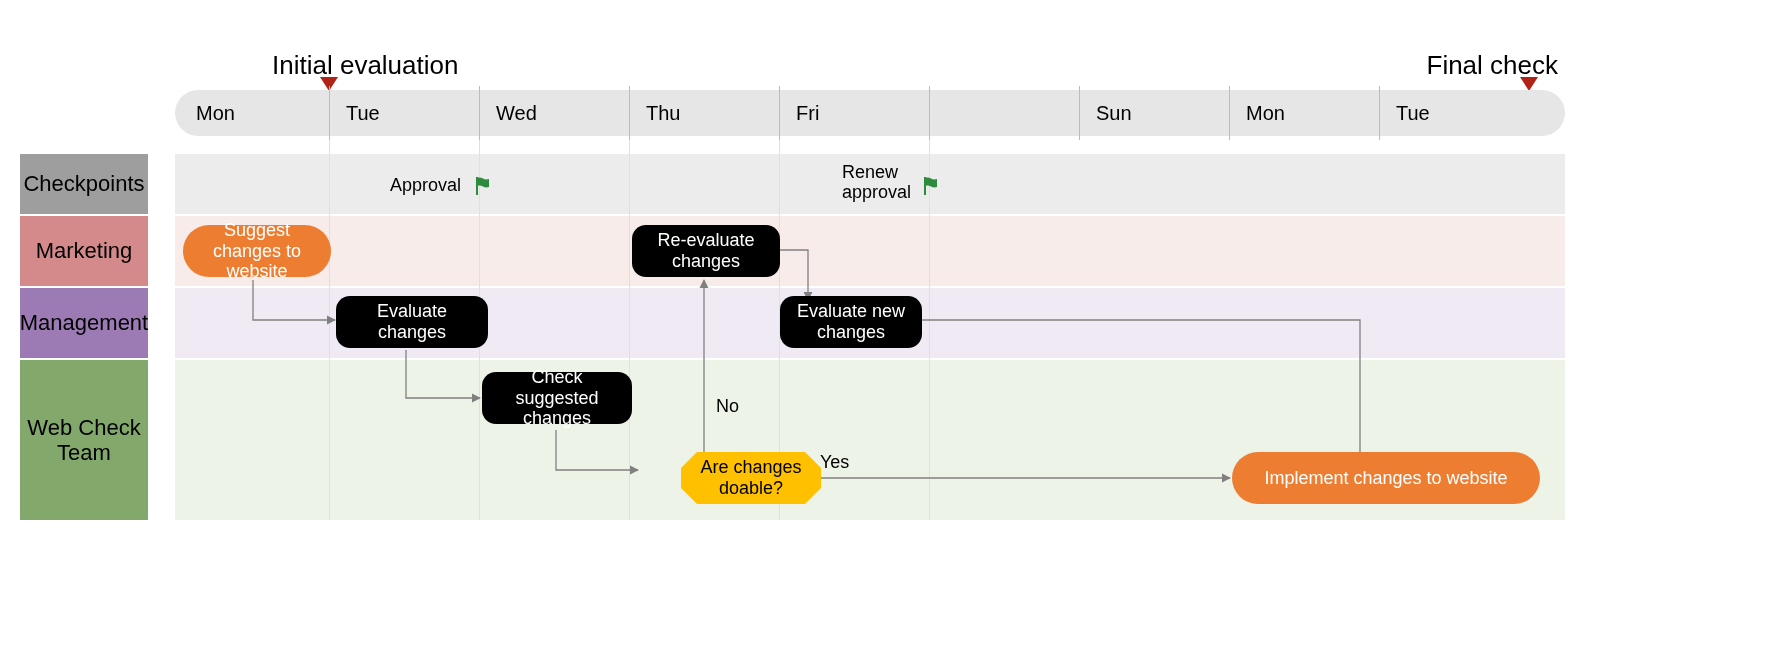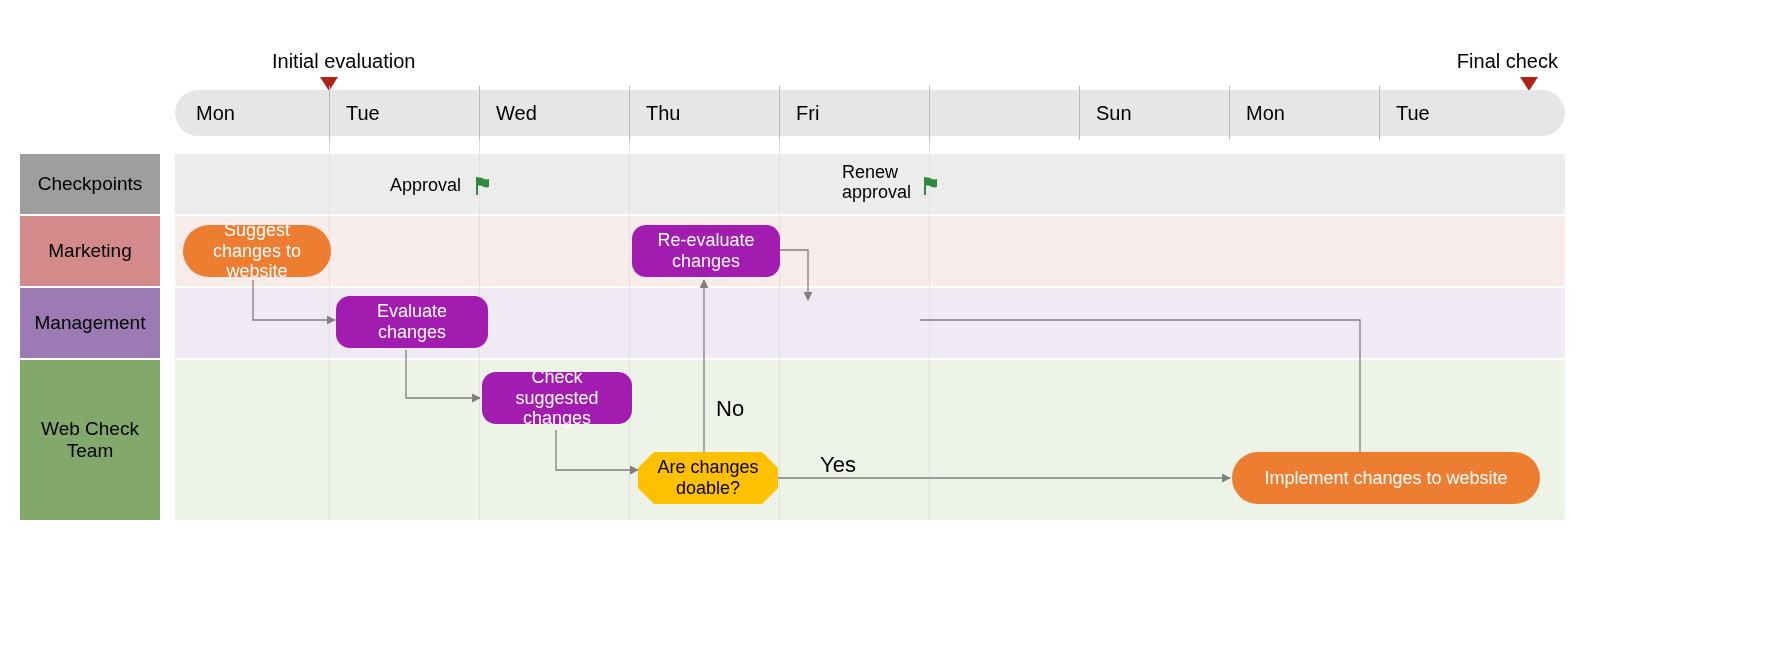--- a/index.html
+++ b/index.html
@@ -19,43 +19,43 @@
   }
   .day-label{
     position:absolute;top:var(--header-top);height:46px;line-height:46px;
     font-size:20px;padding-left:16px;color:#000;
   }
   .day-sep{
     position:absolute;top:calc(var(--header-top) - 4px);width:1px;height:54px;
     background:#bcbcbc;
   }
   
-  .milestone-label{position:absolute;top:30px;font-size:20px;white-space:nowrap;}
+  .milestone-label{position:absolute;top:30px;font-size:26px;white-space:nowrap;}
   .milestone-marker{position:absolute;top:57px;}
   .milestone-marker svg{display:block;}
   
   .lane-title{
-    position:absolute;left:0;width:140px;display:flex;align-items:center;justify-content:center;
-    text-align:center;font-size:19px;line-height:1.15;
+    position:absolute;left:0;width:128px;display:flex;align-items:center;justify-content:center;
+    text-align:center;font-size:22px;line-height:1.15;
   }
   .lane-body{
     position:absolute;left:var(--col0);width:calc(var(--colw)*9 + 40px);
   }
   
   .node{
     position:absolute;border-radius:14px;display:flex;align-items:center;justify-content:center;
     text-align:center;color:#fff;font-size:18px;line-height:1.15;padding:4px 8px;box-sizing:border-box;
   }
   .node-start{background:#ed7d31;border-radius:999px;}
-  .node-proc{background:#a21caf;}
-  .node-dec{background:#ffc000;color:#000;clip-path:polygon(16px 0,calc(100% - 16px) 0,100% 16px,100% calc(100% - 16px),calc(100% - 16px) 100%,16px 100%,0 calc(100% - 16px),0 16px);border-radius:0;}
+  .node-proc{background:#000000;}
+  .node-dec{background:#ffc000;color:#000;clip-path:polygon(16px 0,calc(100% - 16px) 0,100% 16px,100% calc(100% - 16px),calc(100% - 16px) 100%,16px 100%,0 calc(100% - 16px),0 16px);border-radius:0;margin-left:43px;}
   .node-end{background:#ed7d31;border-radius:999px;}
   .flag-label{position:absolute;font-size:18px;text-align:left;line-height:1.1;}
   .flag-icon{position:absolute;}
-  .edge-label{position:absolute;font-size:22px;text-align:center;}
+  .edge-label{position:absolute;font-size:18px;text-align:center;}
   svg.net{position:absolute;left:0;top:0;overflow:visible;pointer-events:none;}
   .gridline{position:absolute;width:1px;background:#e0e0e0;}
 </style>
 </head>
 <body>
 
 <div class="stage">
 
   <div class="milestone-label" style="left:252px">Initial evaluation</div>
   <div class="milestone-marker" style="left:300px">
@@ -144,18 +144,19 @@
 
       <path d="M900 300 H1340 V440"></path>
     </g>
   </svg>
 
   <div class="node node-start" style="left:163px;top:205px;width:148px;height:52px">Suggest changes to website</div>
   <div class="node node-proc" style="left:316px;top:276px;width:152px;height:52px">Evaluate changes</div>
   <div class="node node-proc" style="left:462px;top:352px;width:150px;height:52px">Check suggested changes</div>
   <div class="node node-dec" style="left:618px;top:432px;width:140px;height:52px">Are changes doable?</div>
   <div class="node node-proc" style="left:612px;top:205px;width:148px;height:52px">Re-evaluate changes</div>
+  <div class="node node-proc" style="left:760px;top:276px;width:142px;height:52px">Evaluate new changes</div>
   <div class="node node-end" style="left:1212px;top:432px;width:308px;height:52px">Implement changes to website</div>
 
   <div class="edge-label" style="left:696px;top:376px">No</div>
   <div class="edge-label" style="left:800px;top:432px">Yes</div>
 
 </div>
 
 </body></html>

